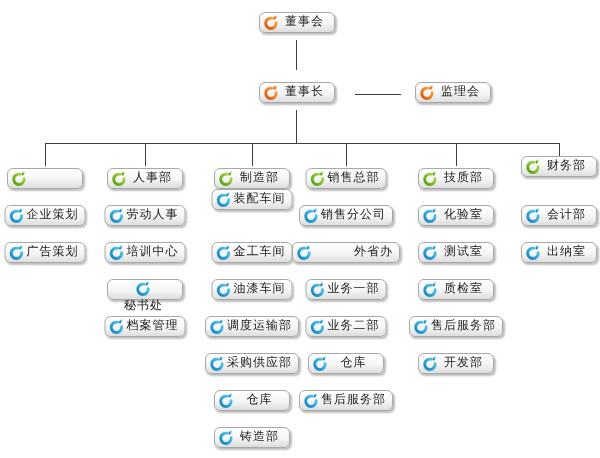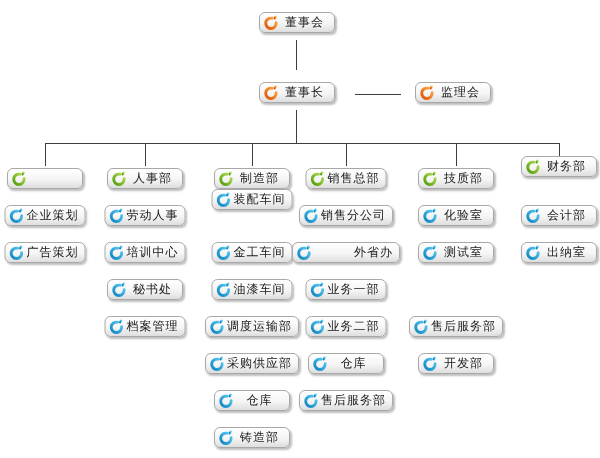--- a/index.html
+++ b/index.html
@@ -1,21 +1,21 @@
 <!DOCTYPE html>
 <html><head>
 <meta charset="utf-8">
 <style>
   html,body{margin:0;padding:0;background:#ffffff;}
   #stage{
     position:relative;
     width:600px;height:458px;
     background:#ffffff;
     overflow:hidden;
-    font-family:Liberation Sans, sans-serif;
+    font-family:Liberation Mono, monospace;
   }
   .node{
     position:absolute;
     transform:translateX(-50%);
     height:21px;
     min-width:76px;
     box-sizing:border-box;
     display:flex;
     align-items:center;
     padding:0 6px 0 3px;
@@ -127,21 +127,21 @@
       </svg>
       <span class="lbl">劳动人事</span>
     </div>
     <div class="node unit" style="left: 145px; top: 242px;">
       <svg class="swirl" width="16" height="17" viewBox="0 0 19 20">
         <path class="ring" d="M10.8 4.9 A6.2 6.2 0 1 0 15.6 10.3"></path>
         <path class="tail" d="M13.9 4.9 L15.1 3.1"></path>
       </svg>
       <span class="lbl">培训中心</span>
     </div>
-    <div class="node unit" style="left: 145px; top: 279px;">
+    <div class="node unit" style="left: 145px; top: 279px; flex-direction: column;">
       <svg class="swirl" width="16" height="17" viewBox="0 0 19 20">
         <path class="ring" d="M10.8 4.9 A6.2 6.2 0 1 0 15.6 10.3"></path>
         <path class="tail" d="M13.9 4.9 L15.1 3.1"></path>
       </svg>
       <span class="lbl">秘书处</span>
     </div>
     <div class="node unit" style="left: 145px; top: 316px;">
       <svg class="swirl" width="16" height="17" viewBox="0 0 19 20">
         <path class="ring" d="M10.8 4.9 A6.2 6.2 0 1 0 15.6 10.3"></path>
         <path class="tail" d="M13.9 4.9 L15.1 3.1"></path>
@@ -269,20 +269,27 @@
         <path class="tail" d="M13.9 4.9 L15.1 3.1"></path>
       </svg>
       <span class="lbl">化验室</span>
     </div>
     <div class="node unit" style="left: 456px; top: 242px;">
       <svg class="swirl" width="16" height="17" viewBox="0 0 19 20">
         <path class="ring" d="M10.8 4.9 A6.2 6.2 0 1 0 15.6 10.3"></path>
         <path class="tail" d="M13.9 4.9 L15.1 3.1"></path>
       </svg>
       <span class="lbl">测试室</span>
+    </div>
+    <div class="node unit" style="left: 456px; top: 279px;">
+      <svg class="swirl" width="16" height="17" viewBox="0 0 19 20">
+        <path class="ring" d="M10.8 4.9 A6.2 6.2 0 1 0 15.6 10.3"></path>
+        <path class="tail" d="M13.9 4.9 L15.1 3.1"></path>
+      </svg>
+      <span class="lbl">质检室</span>
     </div>
     <div class="node unit" style="left: 456px; top: 316px;">
       <svg class="swirl" width="16" height="17" viewBox="0 0 19 20">
         <path class="ring" d="M10.8 4.9 A6.2 6.2 0 1 0 15.6 10.3"></path>
         <path class="tail" d="M13.9 4.9 L15.1 3.1"></path>
       </svg>
       <span class="lbl">售后服务部</span>
     </div>
     <div class="node unit" style="left: 456px; top: 353px;">
       <svg class="swirl" width="16" height="17" viewBox="0 0 19 20">

